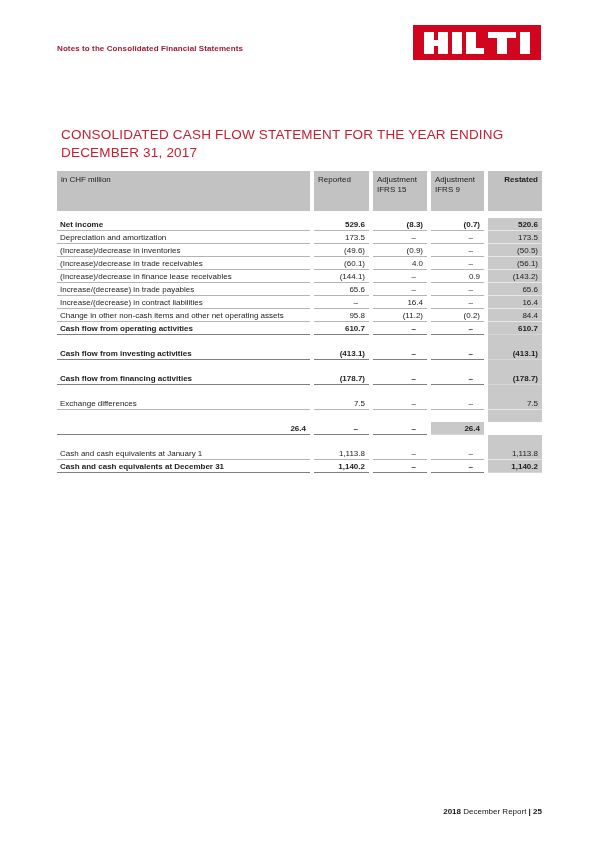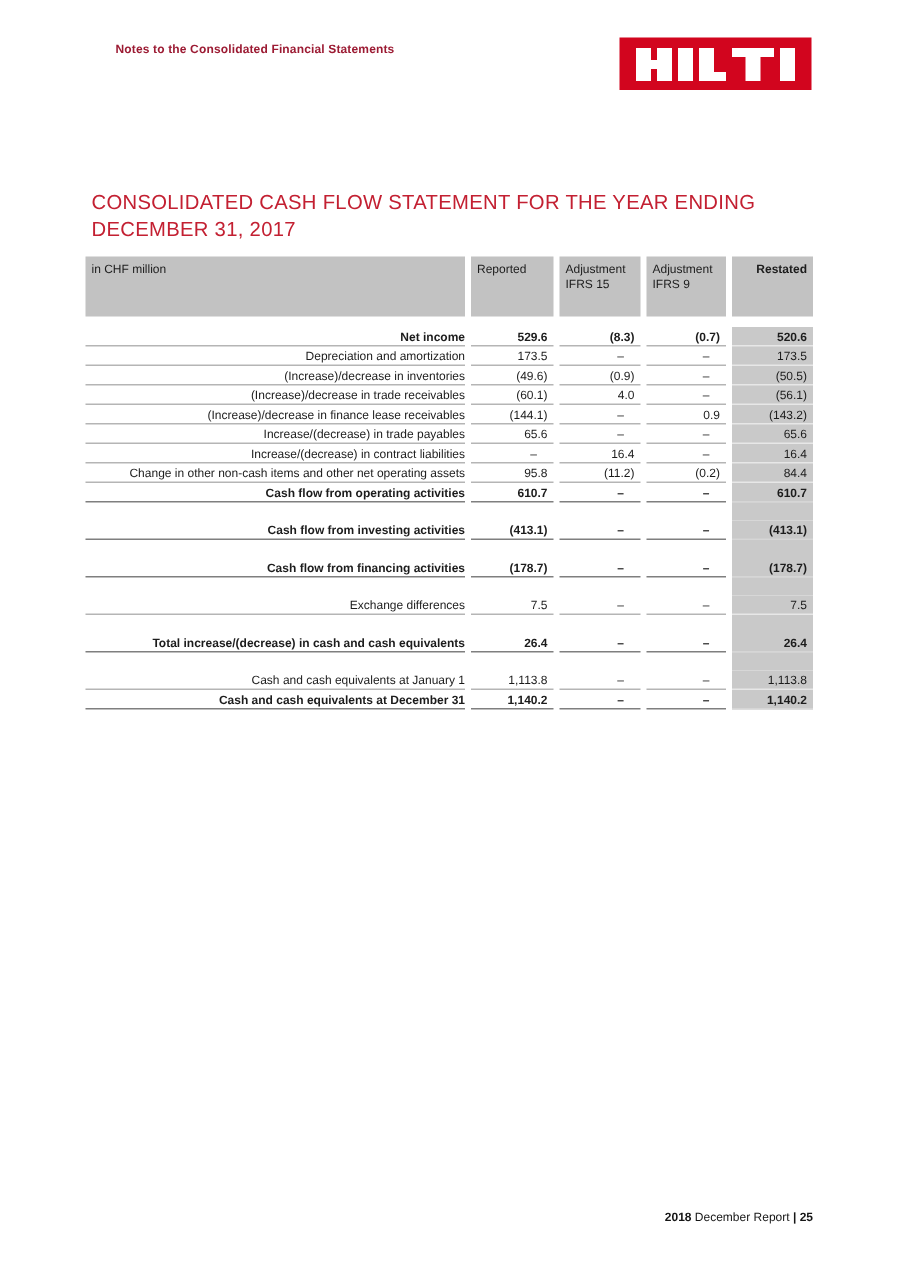--- a/index.html
+++ b/index.html
@@ -3,22 +3,22 @@
 <meta charset="utf-8">
 <title>Document</title>
 <style>
   html,body { margin:0; padding:0; background:#ffffff; }
   .page {
     position:relative; width:600px; height:848px; background:#ffffff;
     font-family:"Liberation Sans", sans-serif; color:#1c1c1c; overflow:hidden;
   }
   
   .section-title {
-    position:absolute; left:57px; top:28px;
-    font-size:8px; font-weight:bold; color:#9c1b33; letter-spacing:.1px;margin-left:20px;
+    position:absolute; left:57px; top:44px;
+    font-size:8px; font-weight:bold; color:#9c1b33; letter-spacing:.1px;
   }
   .logo {
     position:absolute; left:413px; top:25px; width:128px; height:35px;
     background:#d2051e; display:flex; align-items:center; justify-content:center;
   }
   .logo svg { display:block; }
   
   .doc-title {
     position:absolute; left:57px; top:122px; width:472px;
     font-size:13.5px; line-height:18px; font-weight:normal; margin:4px;
@@ -38,21 +38,21 @@
   }
   .th span { display:block; }
   .th.right { text-align:right; font-weight:bold; }
   .tbody { margin-top:19px; }
   .tr { height:13px; }
   .tr.spacer { height:12px; }
   .td {
     font-size:8px; line-height:11px; padding-top:1px;
     white-space:nowrap; overflow:hidden;
   }
-  .td.c0 { padding-left:3px;text-align:right; }
+  .td.c0 { padding-left:3px; }
   .td.c1, .td.c2, .td.c3, .td.c4 { text-align:right; padding-right:4px; }
   .td.c4 { background:#c9c9c9; }           
   .td.dash { padding-right:11px; }
   .tr.data .td { border-bottom:1px solid #b5b5b5; }
   .tr.data .td.c4 { border-bottom-color:#e7e7e7; }
   .tr.heavy .td { border-bottom-color:#7f7f7f; }
   .tr.heavy .td.c4 { border-bottom-color:#d6d6d6; }
   .tr.bold .td { font-weight:bold; }
   
   .page-footer {
@@ -216,21 +216,20 @@
           <div class="td c4">7.5</div>
         </div>
         <div class="tr grid-row spacer">
           <div class="td c0"></div>
           <div class="td c1"></div>
           <div class="td c2"></div>
           <div class="td c3"></div>
           <div class="td c4"></div>
         </div>
         <div class="tr grid-row data bold heavy">
-          <div class="td c0">Total increase/(decrease) in cash and cash equivalents</div>
           <div class="td c1">26.4</div>
           <div class="td c2 dash">–</div>
           <div class="td c3 dash">–</div>
           <div class="td c4">26.4</div>
         </div>
         <div class="tr grid-row spacer">
           <div class="td c0"></div>
           <div class="td c1"></div>
           <div class="td c2"></div>
           <div class="td c3"></div>

